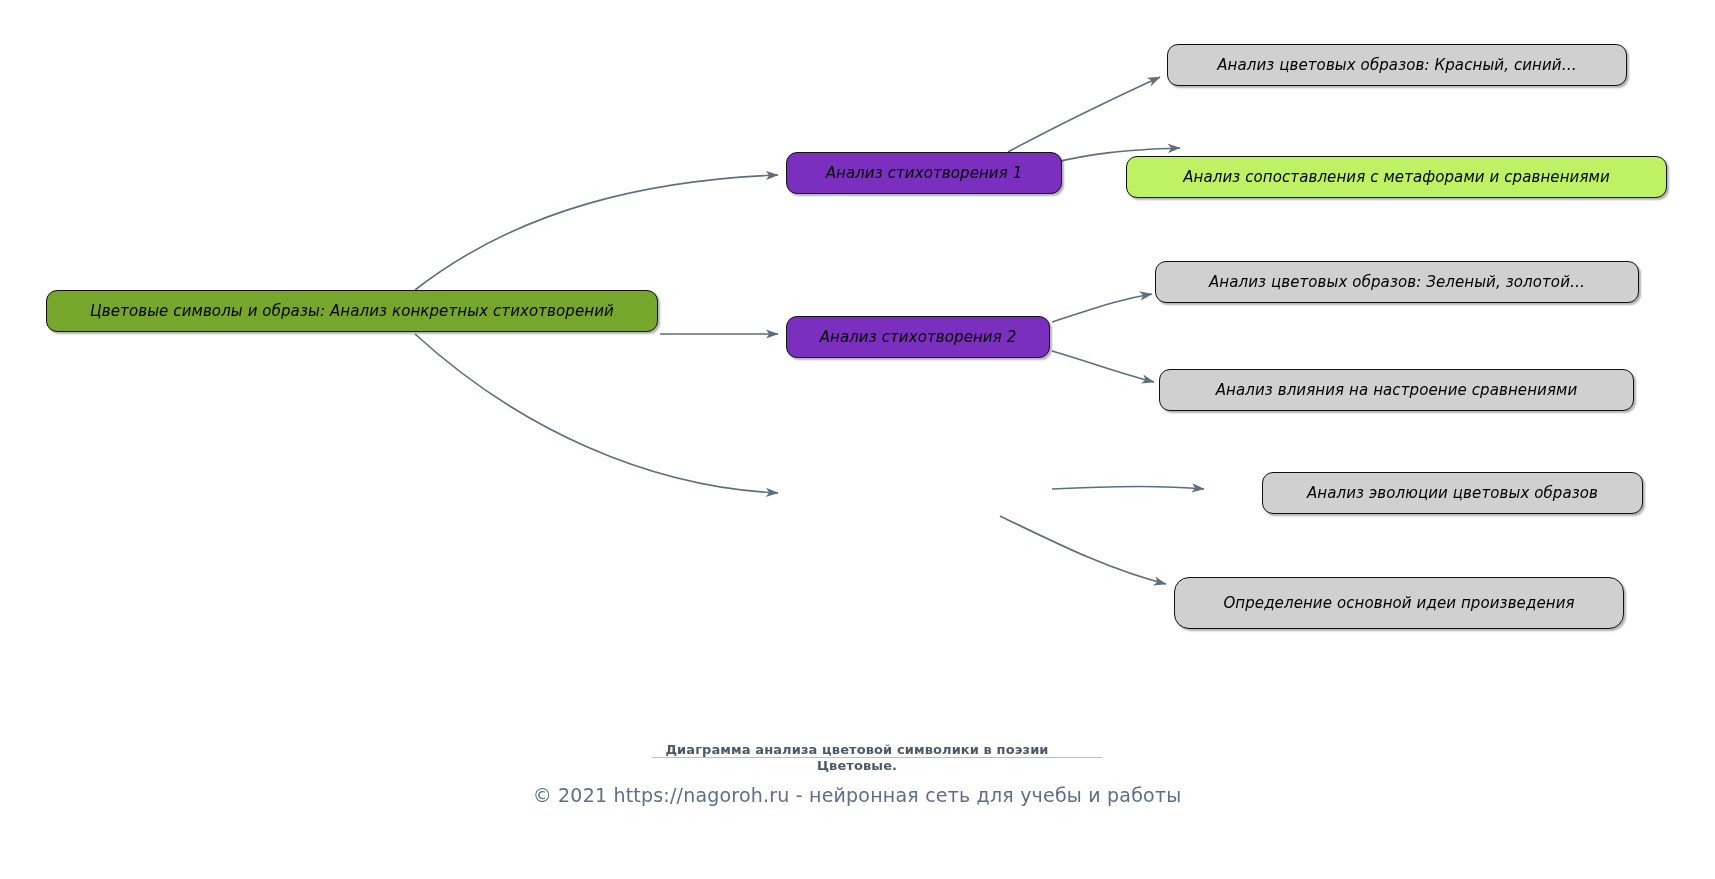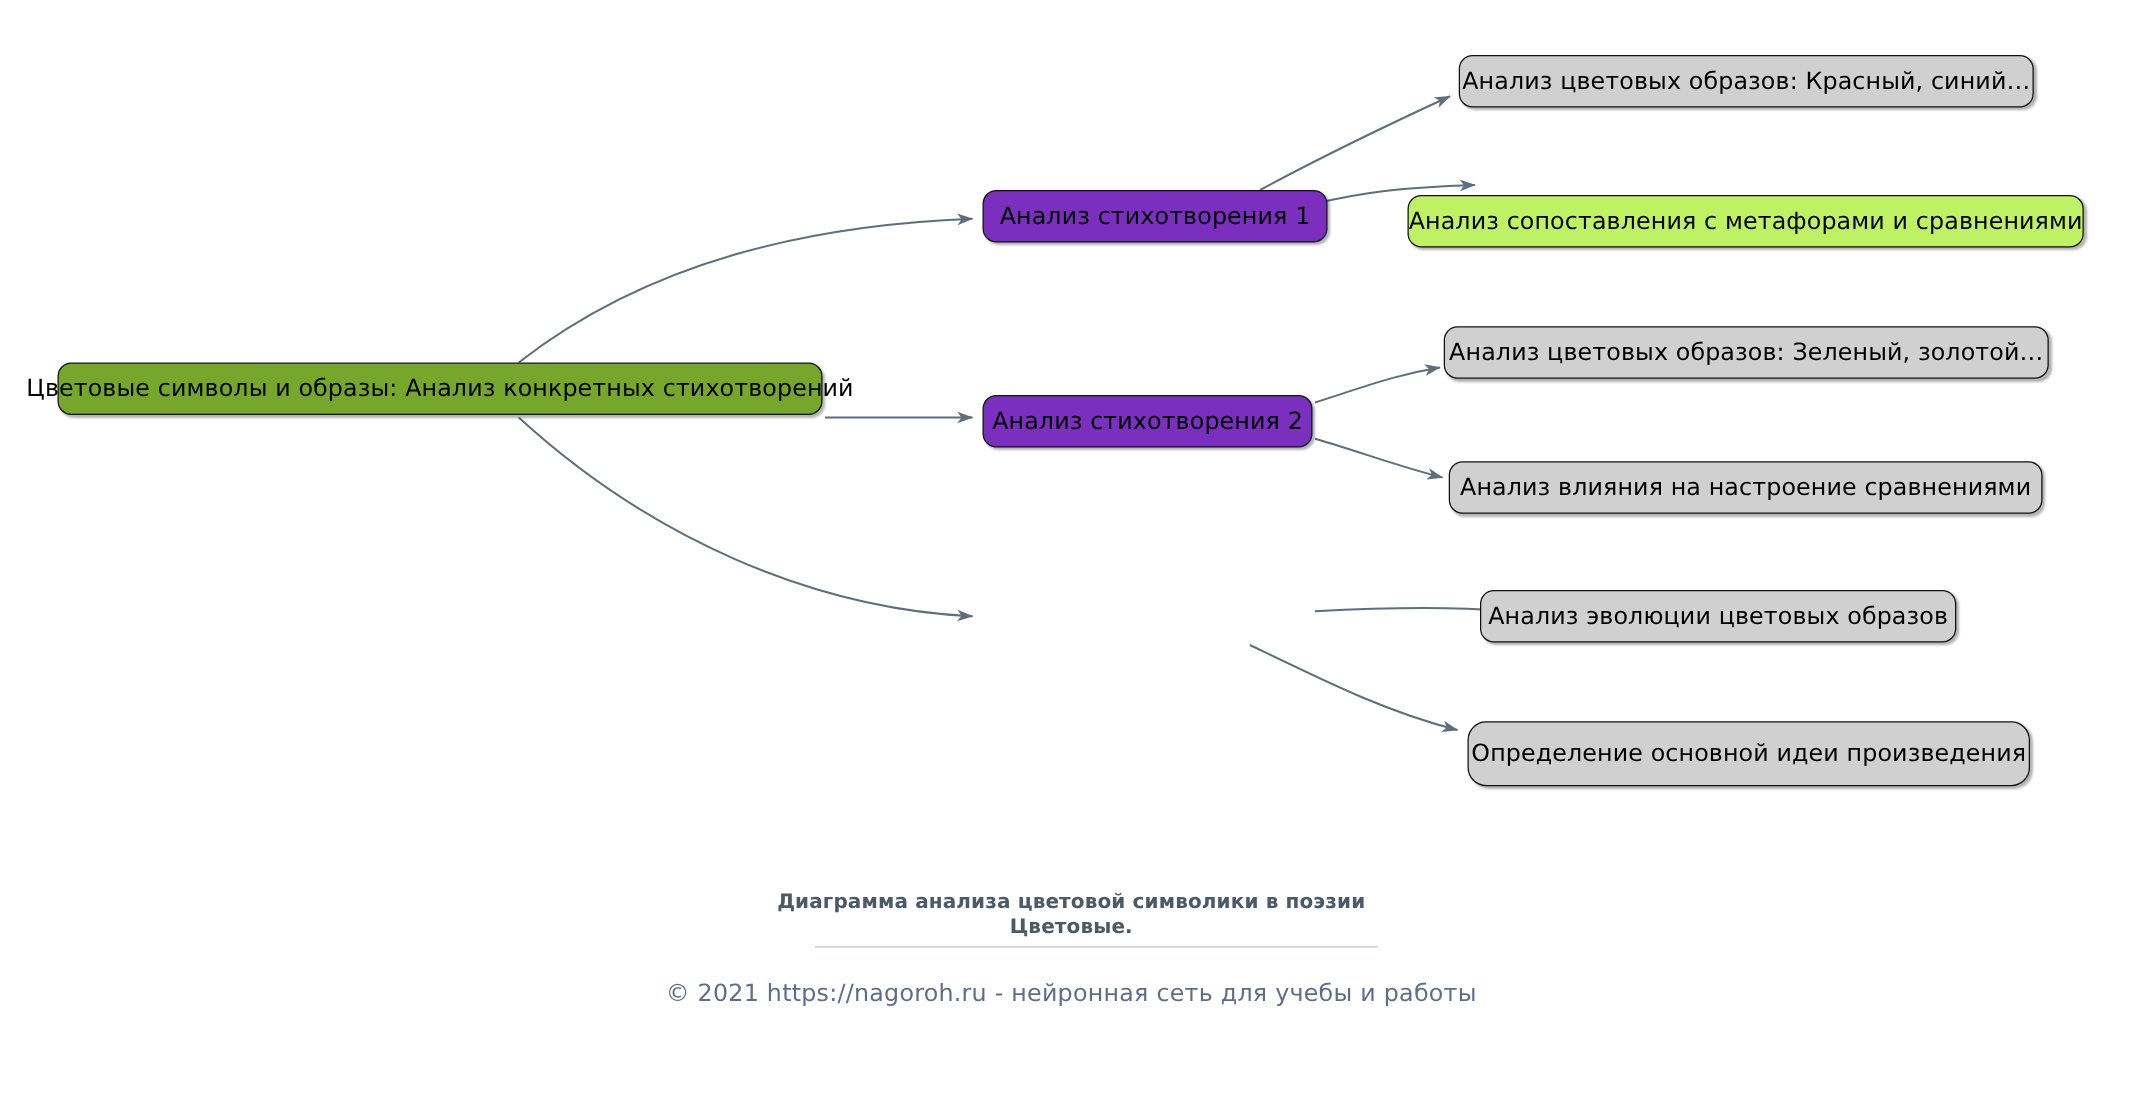--- a/index.html
+++ b/index.html
@@ -28,44 +28,46 @@
     pointer-events: none;
   }
   .node {
     position: absolute;
     box-sizing: border-box;
     display: flex;
     align-items: center;
     justify-content: center;
     border-radius: 11px;
     border: 1.3px solid #111111;
-    font-size: 19px;
+    font-size: 15px;
     color: #000000;
     white-space: nowrap;
     letter-spacing: 0.1px;
     box-shadow: 2px 2px 2px rgba(0,0,0,0.30);
     padding: 0 14px;
+    font-style: italic;
   }
   .node-root {
     background: #76a62c;
   }
   .node-branch {
     background: #7b2fbe;
   }
   .node-leaf {
     background: #d0d0d0;
   }
   .caption {
     position: absolute;
     text-align: center;
-    font-size: 16px;
+    font-size: 13px;
     font-weight: bold;
     color: #4a5a68;
     line-height: 1.22;
     letter-spacing: 0.1px;
+    margin-top: 31px;
   }
   .caption-rule {
     position: absolute;
     border-top: 1px solid #b9c1c8;
   }
   .footer {
     position: absolute;
     text-align: center;
     font-size: 19px;
     color: #5d6e8c;
@@ -107,21 +109,21 @@
 
   <div class="node node-branch" style="left: 786px; top: 152px; width: 276px; height: 42px; background: rgb(123, 47, 190); color: rgb(0, 0, 0);">Анализ стихотворения 1</div>
   <div class="node node-branch" style="left: 786px; top: 316px; width: 264px; height: 42px; background: rgb(123, 47, 190); color: rgb(0, 0, 0);">Анализ стихотворения 2</div>
 
   <div class="node node-leaf" style="left: 1167px; top: 44px; width: 460px; height: 42px; background: rgb(208, 208, 208); color: rgb(0, 0, 0);">Анализ цветовых образов: Красный, синий…</div>
   <div class="node node-leaf" style="left: 1126px; top: 156px; width: 541px; height: 42px; background: #bef264; color: rgb(0, 0, 0);">Анализ сопоставления с метафорами и сравнениями</div>
 
   <div class="node node-leaf" style="left: 1155px; top: 261px; width: 484px; height: 42px; background: rgb(208, 208, 208); color: rgb(0, 0, 0);">Анализ цветовых образов: Зеленый, золотой…</div>
   <div class="node node-leaf" style="left: 1159px; top: 369px; width: 475px; height: 42px; background: rgb(208, 208, 208); color: rgb(0, 0, 0);">Анализ влияния на настроение сравнениями</div>
 
-  <div class="node node-leaf" style="left: 1184px; top: 472px; width: 381px; height: 42px; background: rgb(208, 208, 208); color: rgb(0, 0, 0);">Анализ эволюции цветовых образов</div>
+  <div class="node node-leaf" style="left: 1262px; top: 472px; width: 381px; height: 42px; background: rgb(208, 208, 208); color: rgb(0, 0, 0);">Анализ эволюции цветовых образов</div>
   <div class="node node-leaf" style="left: 1174px; top: 577px; width: 450px; height: 52px; background: rgb(208, 208, 208); color: rgb(0, 0, 0); border-radius: 15px;">Определение основной идеи произведения</div>
 
   <div class="caption" style="left: 607px; top: 711px; width: 500px; color: rgb(74, 90, 104);">
     <div>Диаграмма анализа цветовой символики в поэзии</div>
     <div>Цветовые.</div>
   </div>
   <div class="caption-rule" style="left:652px; top:757px; width:450px;"></div>
 
   <div class="footer" style="left: 357px; top: 784px; width: 1000px; color: rgb(93, 110, 140);">© 2021 https://nagoroh.ru - нейронная сеть для учебы и работы</div>
 

